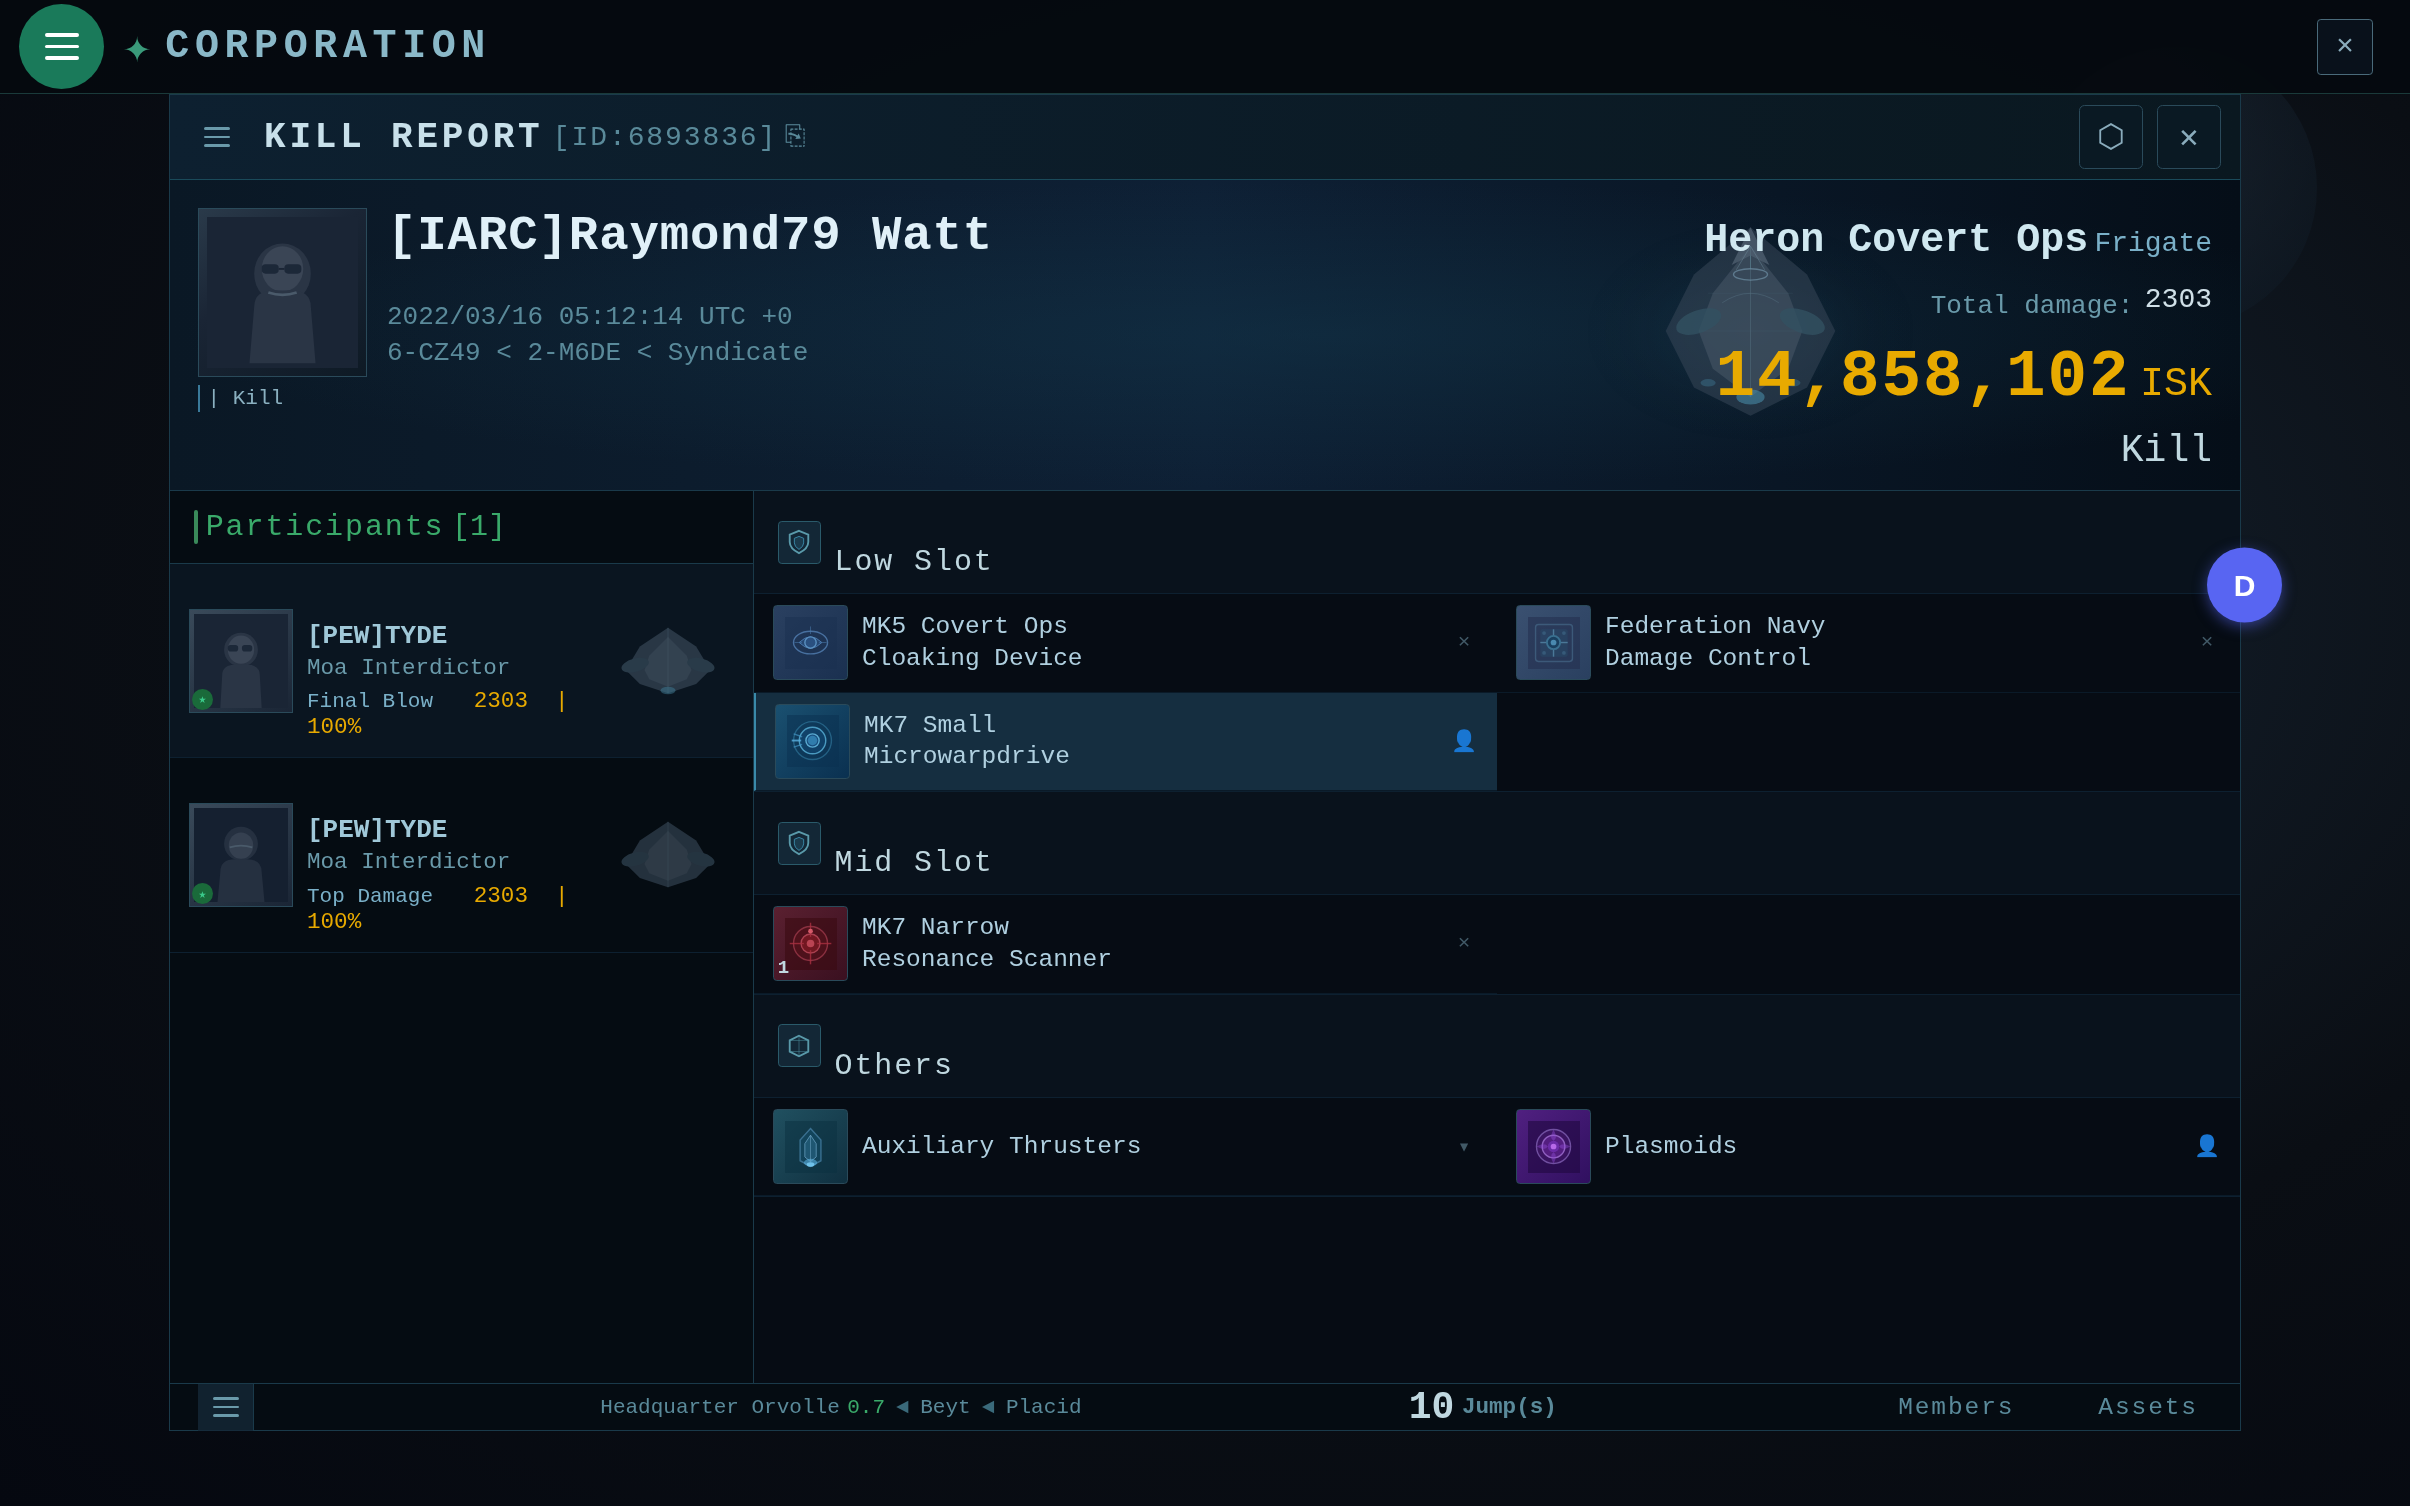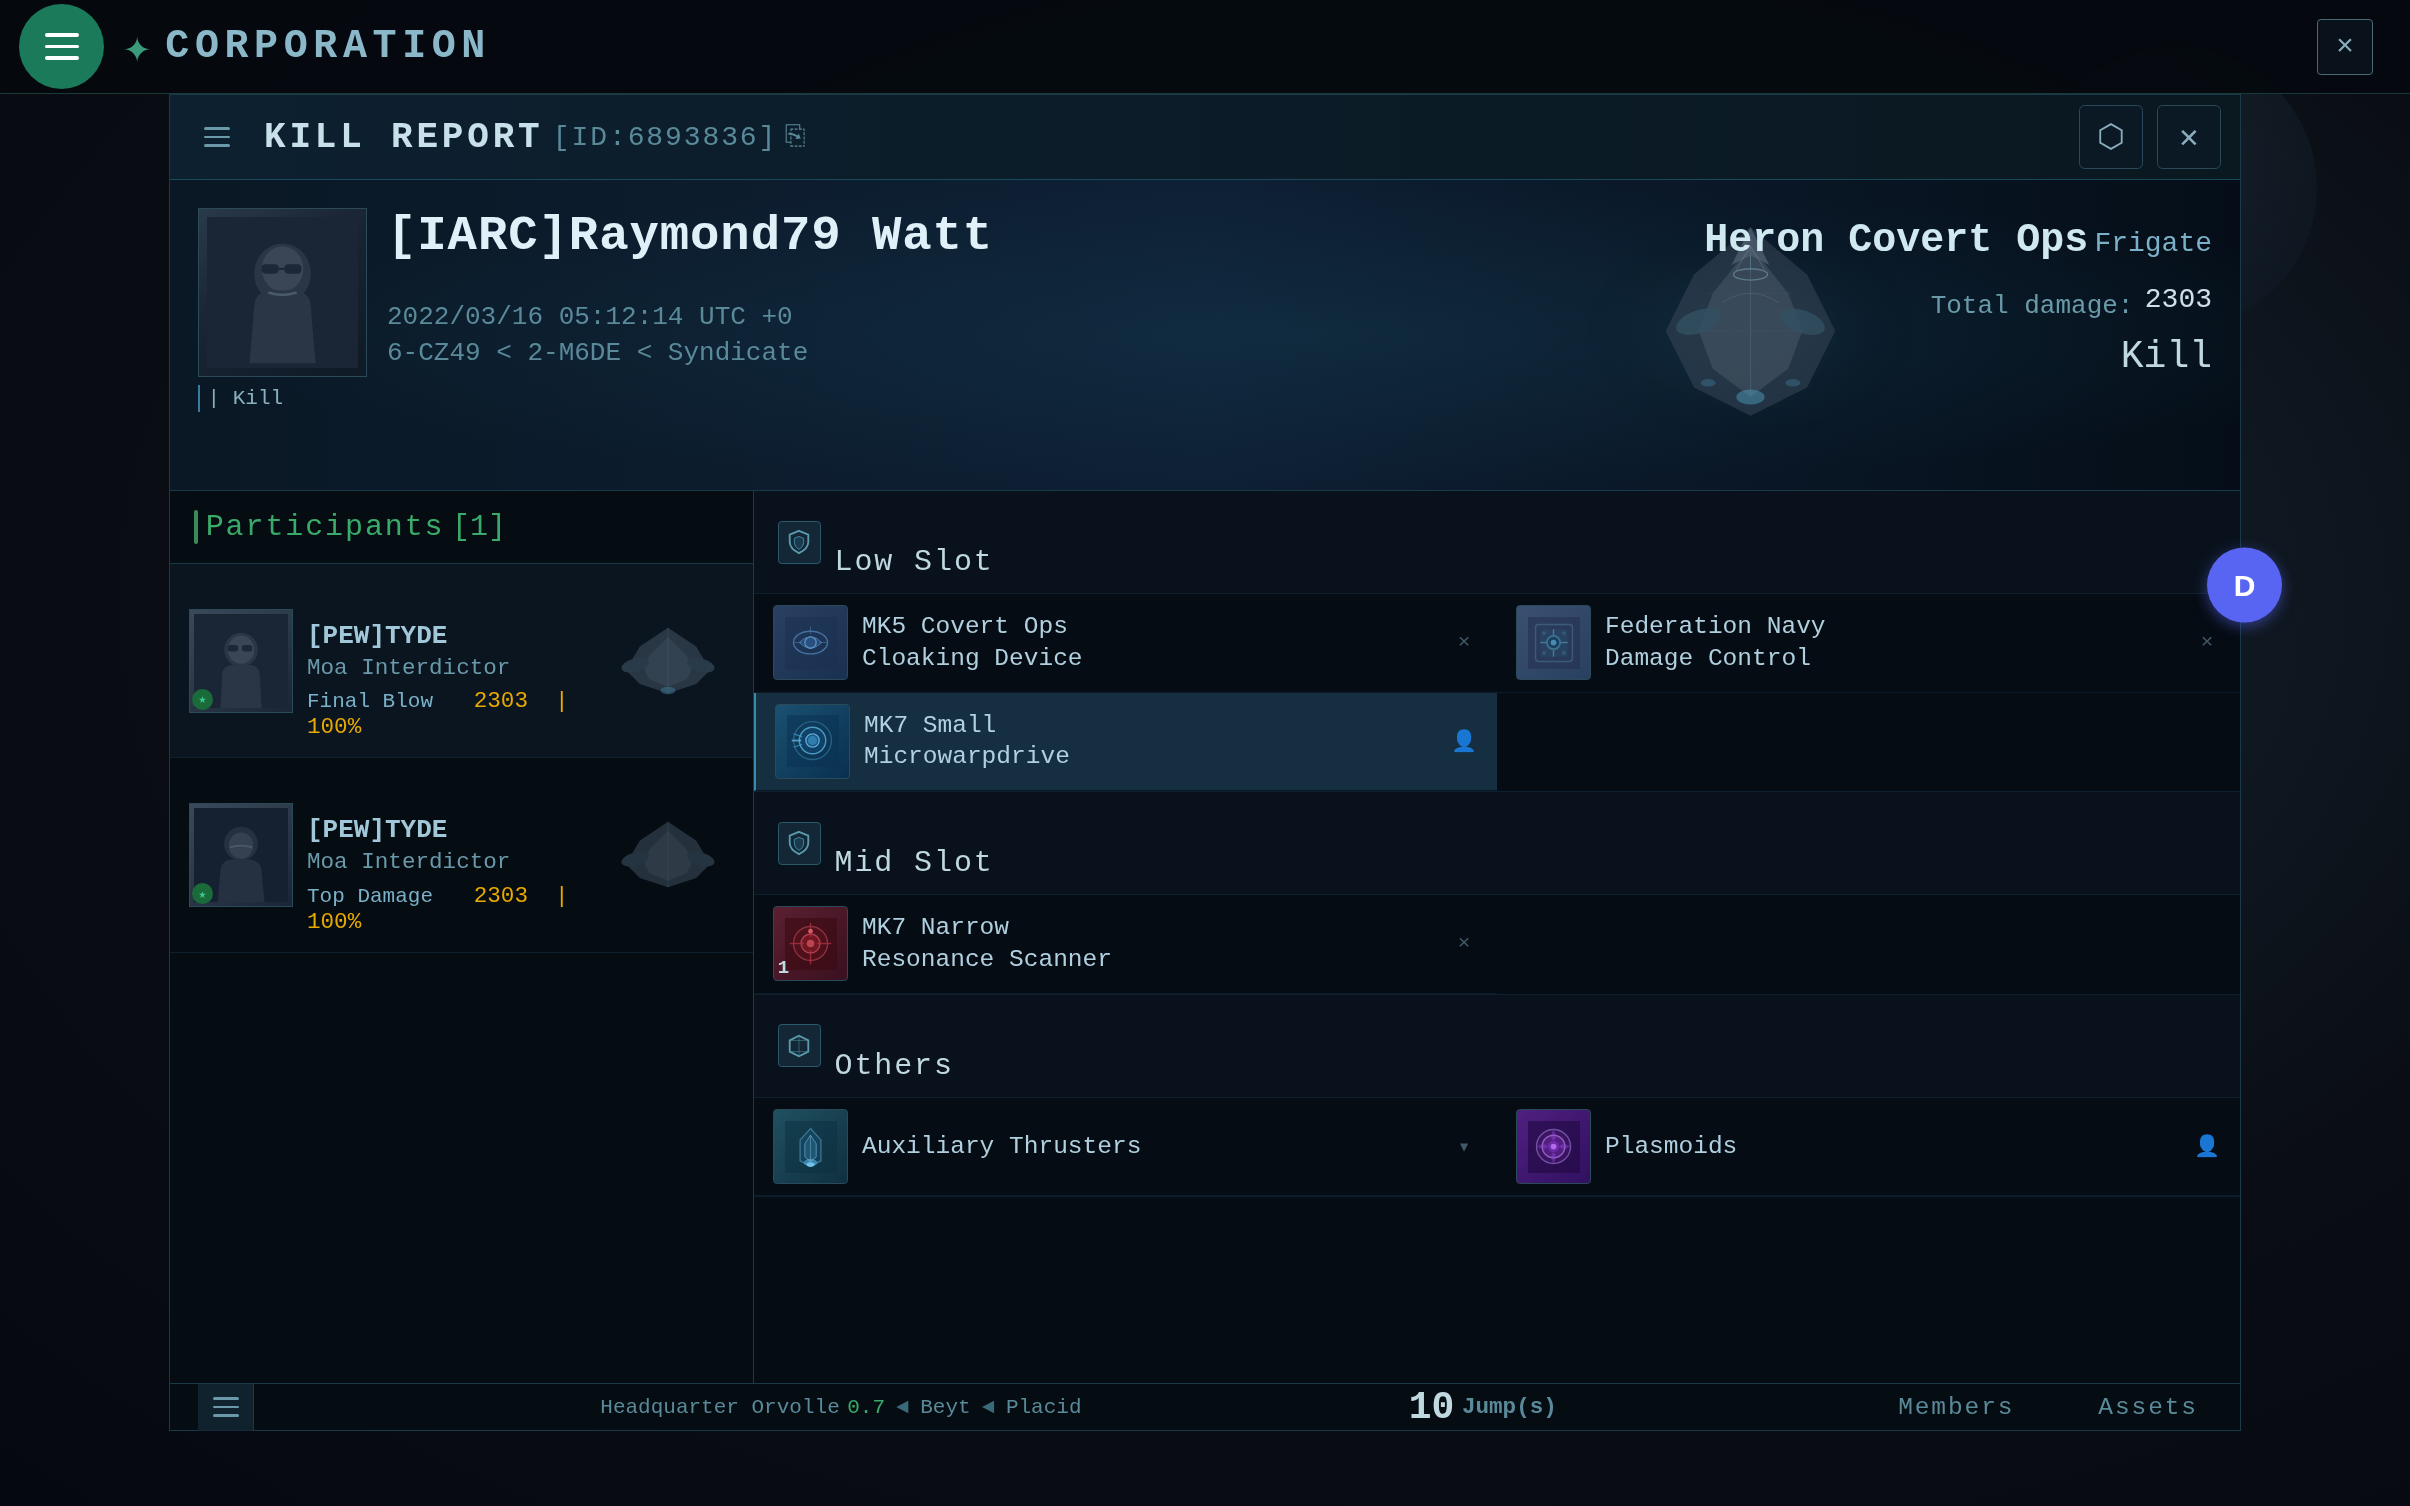--- a/index.html
+++ b/index.html
@@ -774,20 +774,24 @@
     </div>
 
     <div class="ship-info-panel">
       <div style="display:flex; align-items:baseline; justify-content:flex-end;">
         <span class="ship-type">Heron Covert Ops</span>
         <span class="ship-class">Frigate</span>
       </div>
       <div style="display:flex; align-items:center; justify-content:flex-end; margin-top:14px; gap:11.3px;">
         <span class="total-damage-label">Total damage:</span>
         <span class="total-damage-value">2303</span>
+      </div>
+      <div style="display:flex; align-items:baseline; justify-content:flex-end; margin-top:9.4px;">
+        <span class="isk-value">14,858,102</span>
+        <span class="isk-label">ISK</span>
       </div>
       <div class="kill-result">Kill</div>
     </div>
   </div>
 
   <div class="content-area">
 
     <div class="participants-panel">
       <div class="participants-header">
         <div class="participants-bar"></div>

